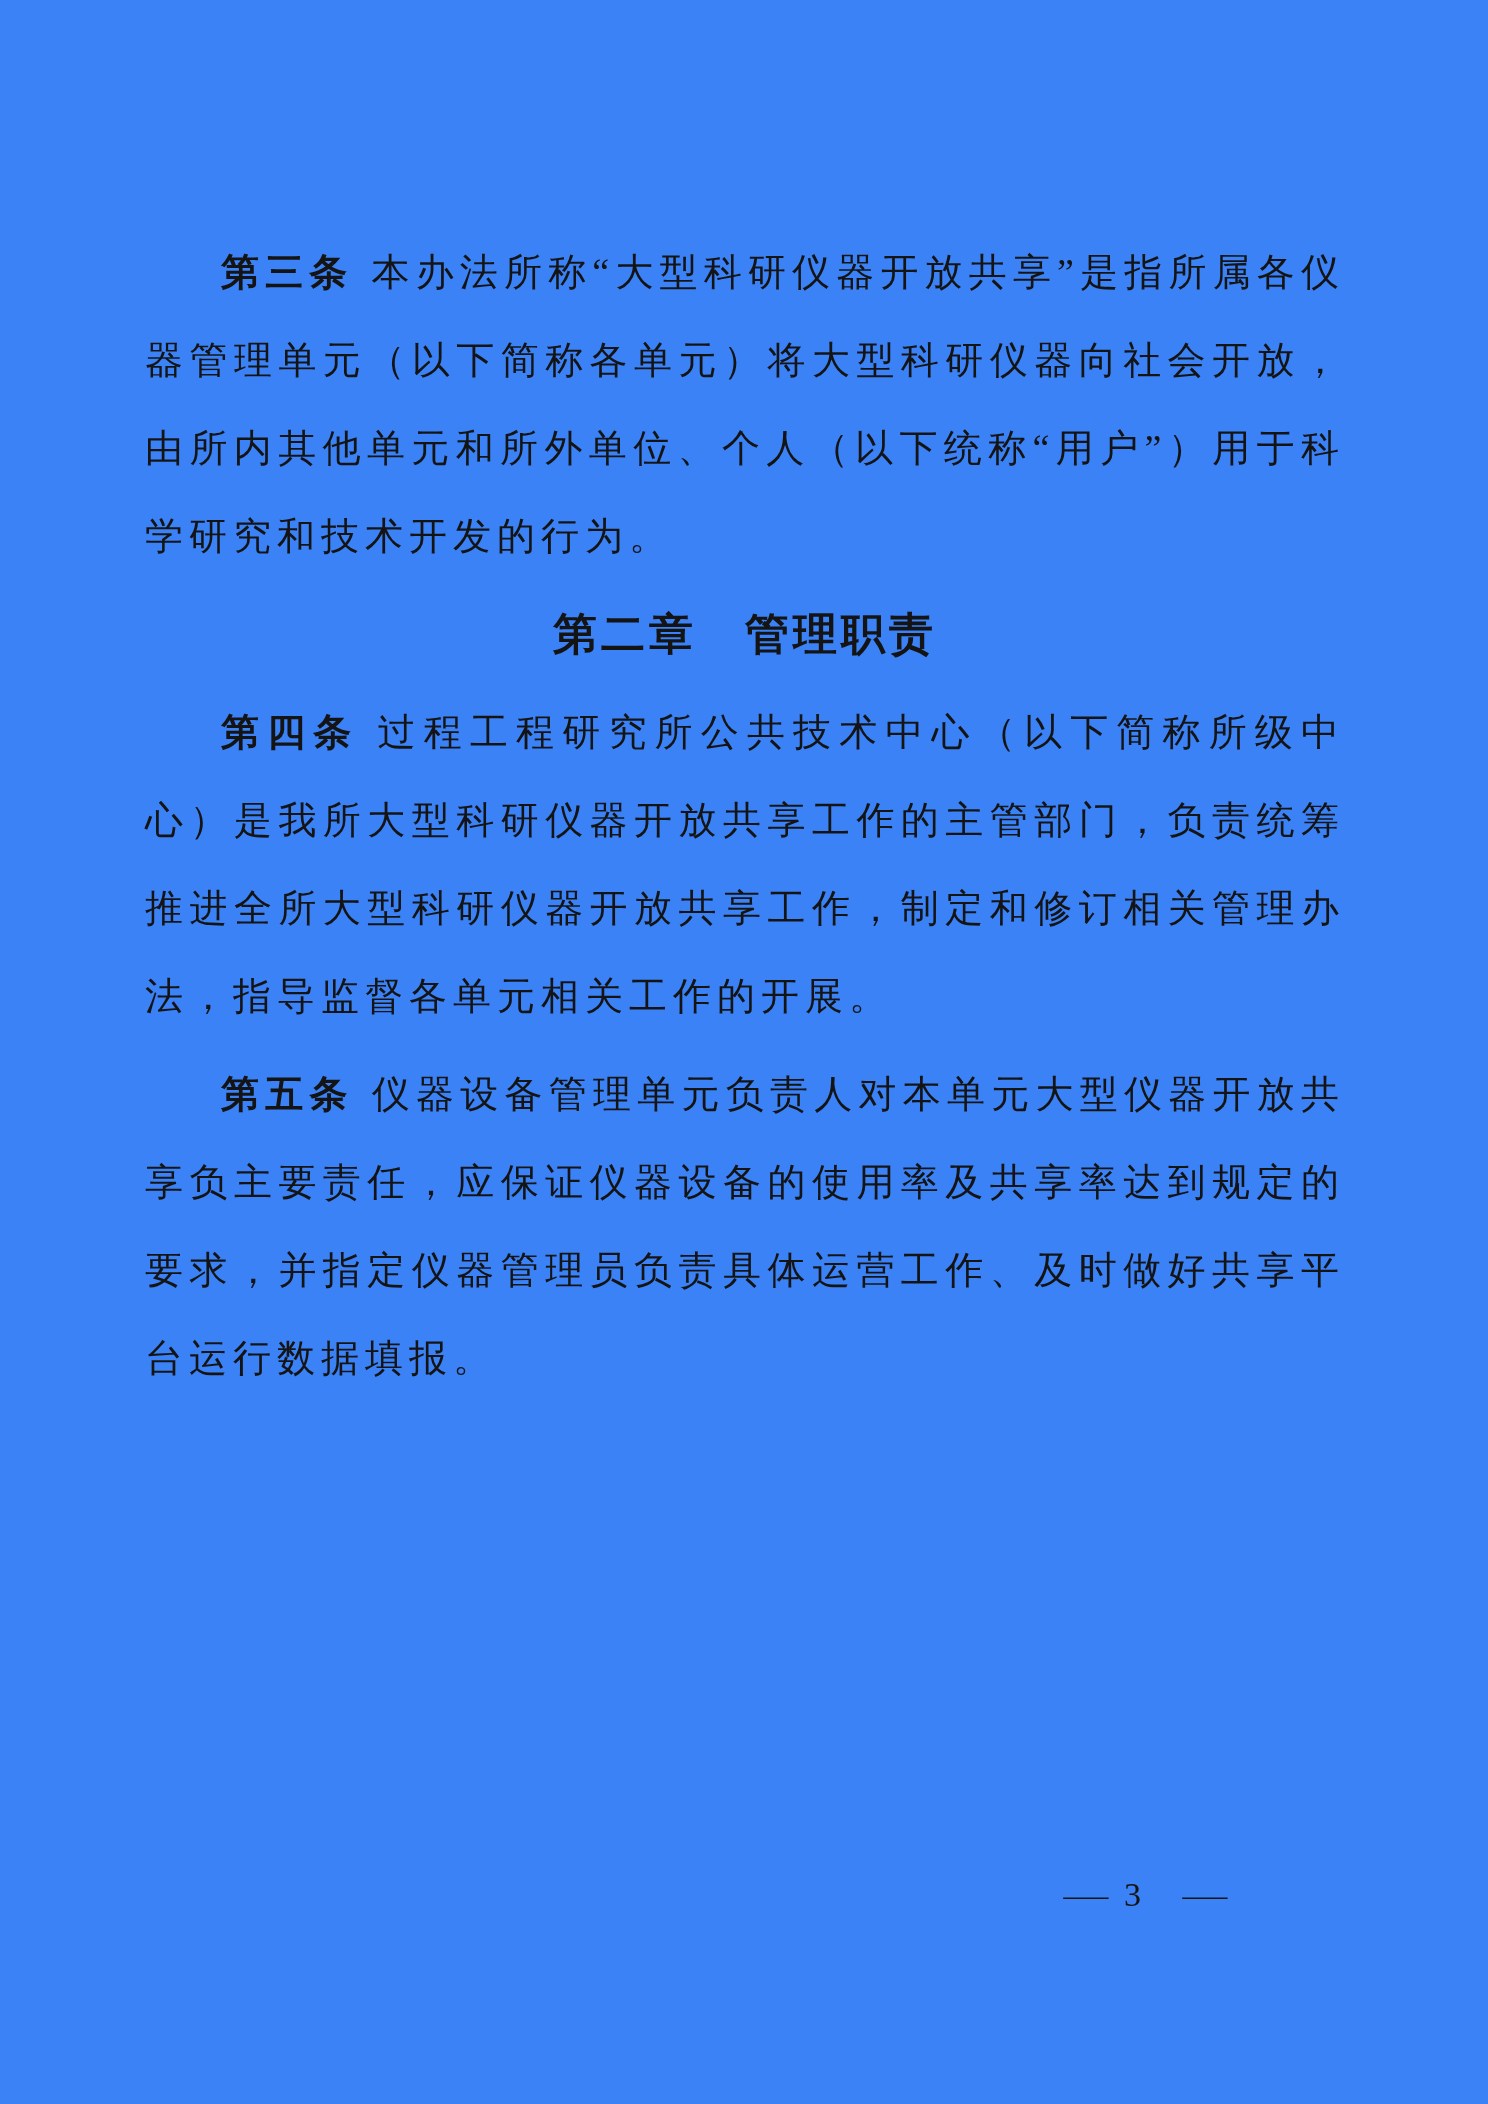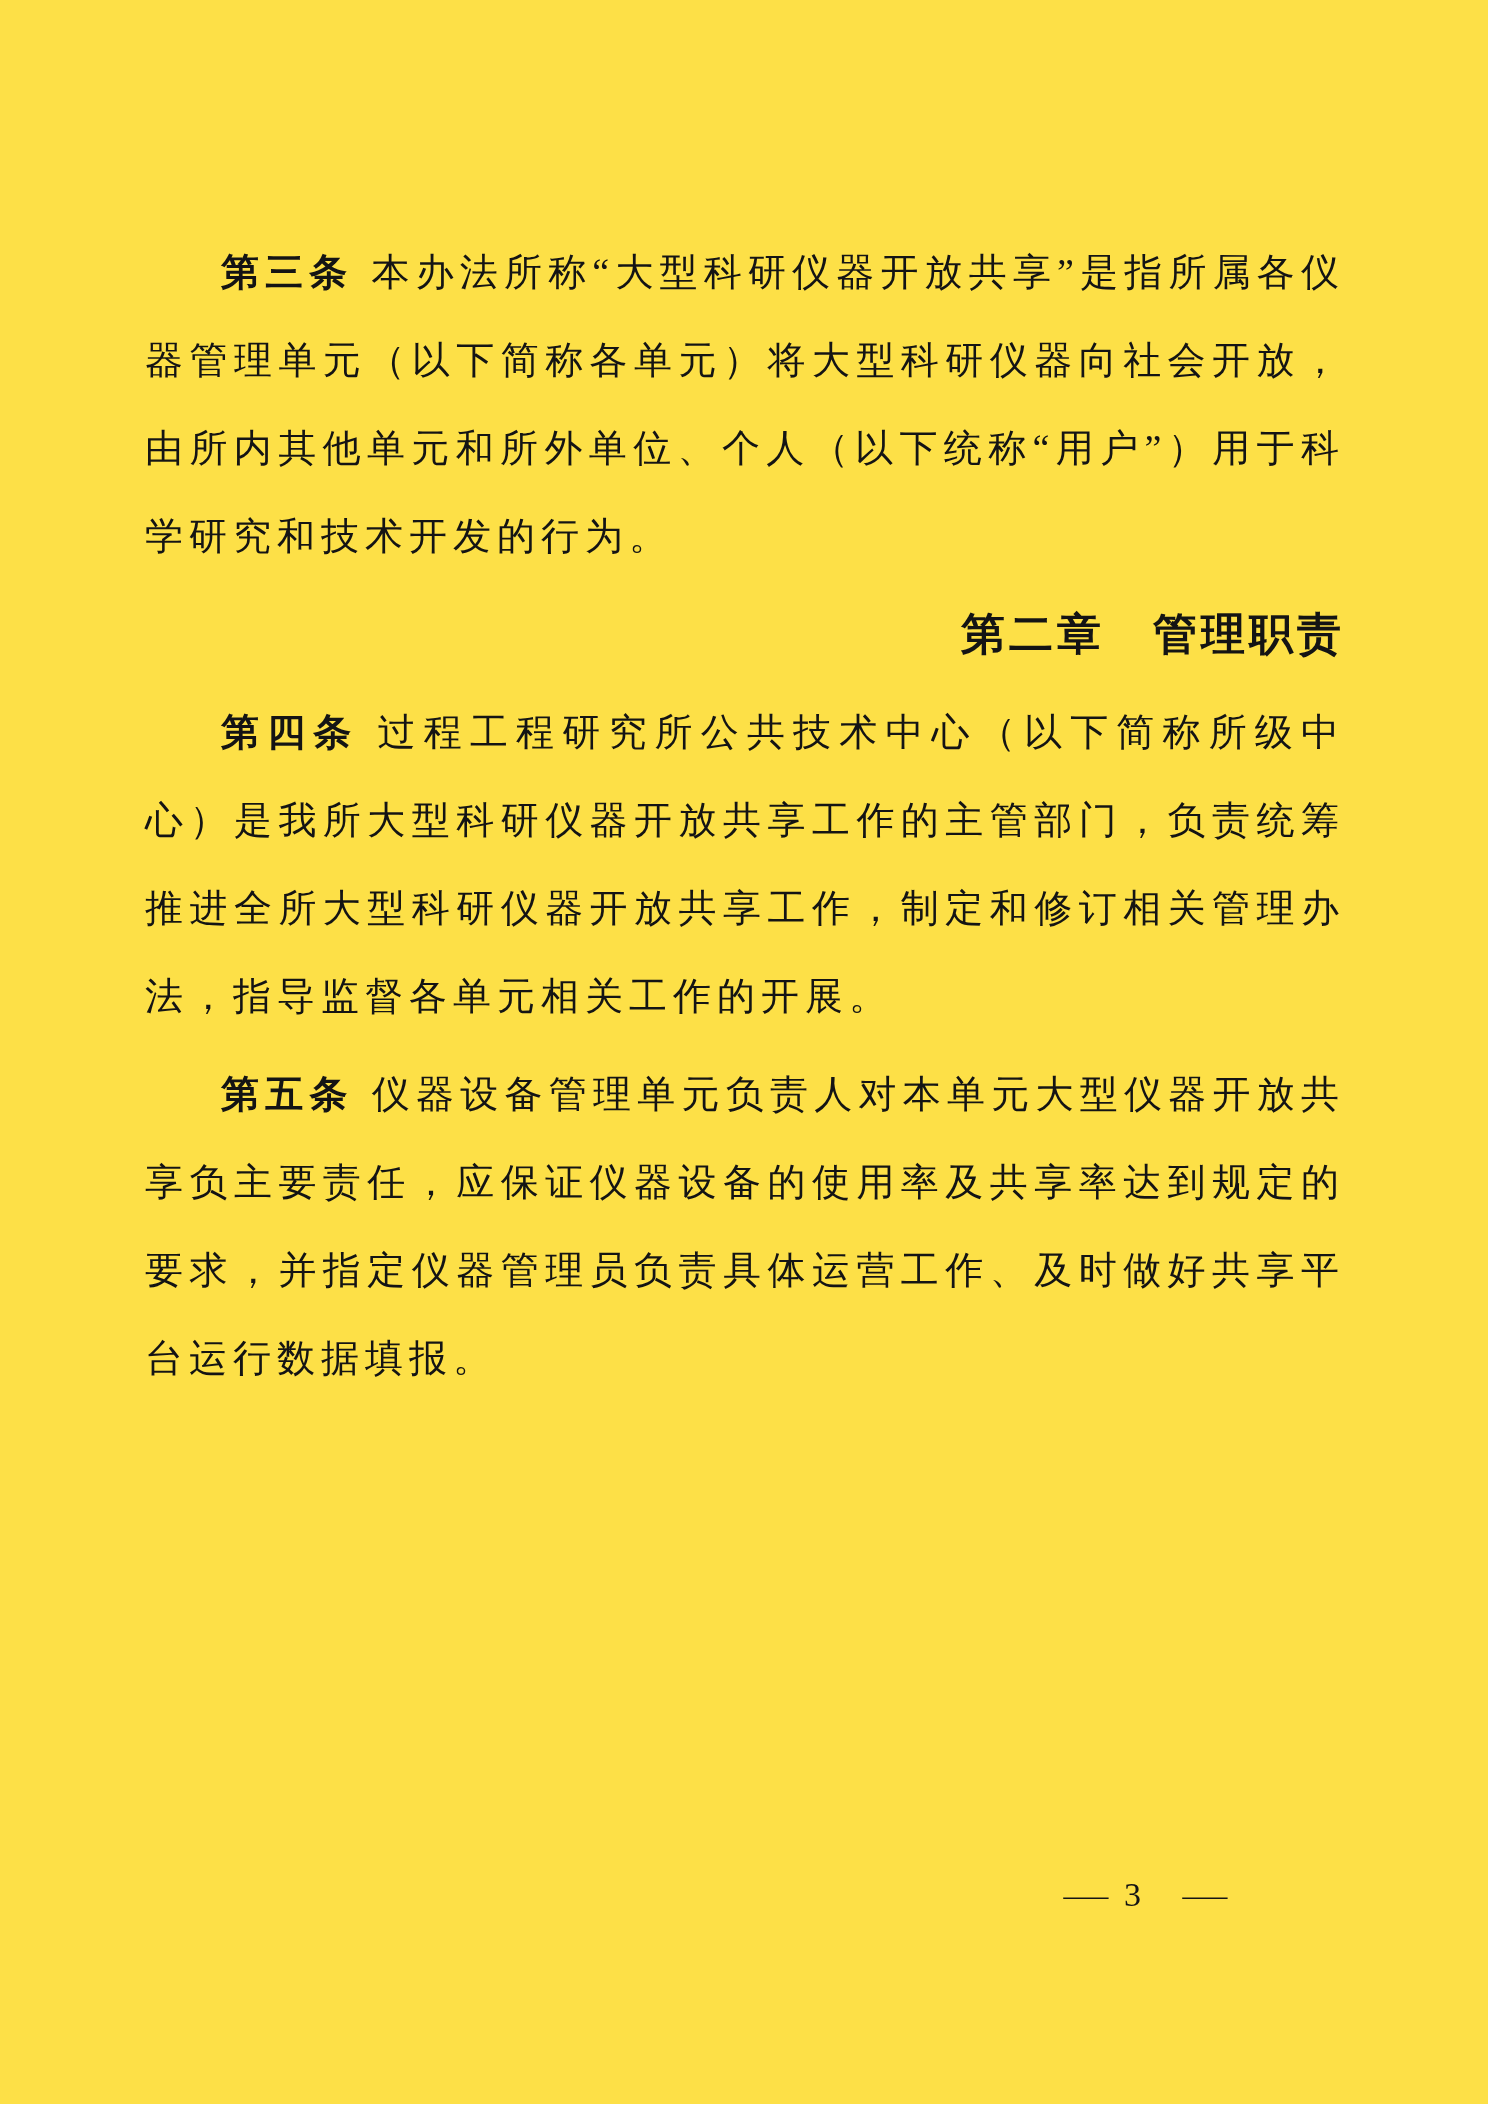--- a/index.html
+++ b/index.html
@@ -5,21 +5,21 @@
   html, body {
     margin: 0;
     padding: 0;
     background: #e8e8e8;
   }
   .page {
     position: relative;
     width: 1488px;
     height: 2104px;
     margin: 0 auto;
-    background: #fde047;
+    background: #3b82f6;
     font-family: "Liberation Serif", "DejaVu Serif", serif;
     color: #141414;
     overflow: hidden;
   }
   .content {
     position: absolute;
     left: 145px;
     top: 228px;
     width: 1200px;
   }
@@ -37,21 +37,21 @@
     font-weight: bold;
     font-family: "Liberation Sans", "DejaVu Sans", sans-serif;
     margin-right: 18px;
   }
   h2.chapter {
     margin: 0 0 10px 0;
     font-size: 44px;
     line-height: 88px;
     font-weight: bold;
     font-family: "Liberation Sans", "DejaVu Sans", sans-serif;
-    text-align: right;
+    text-align: center;
     letter-spacing: 4px;
   }
   .pagenum {
     position: absolute;
     left: 1070px;
     top: 1876px;
     display: flex;
     align-items: center;
     font-size: 32px;
     letter-spacing: 0;

